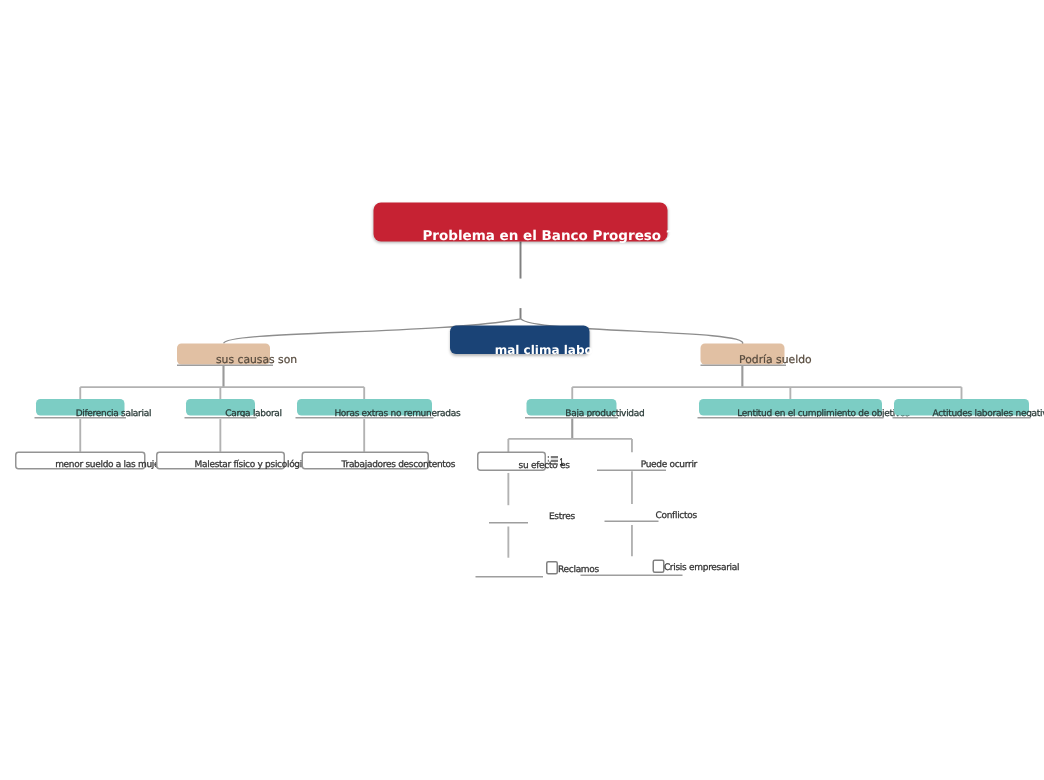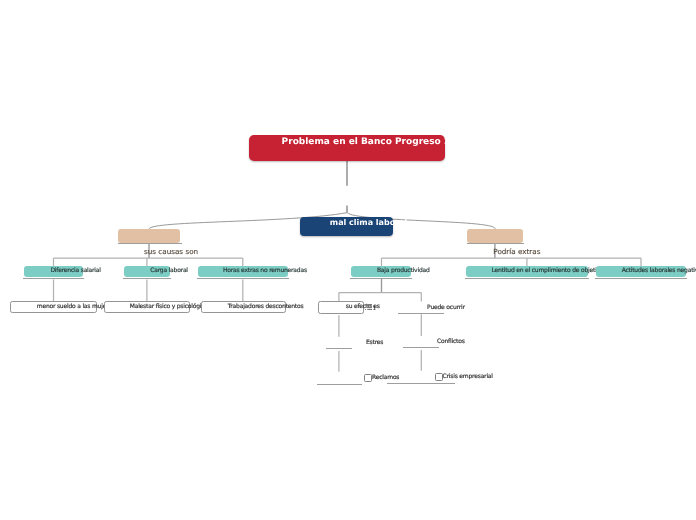--- a/index.html
+++ b/index.html
@@ -2,21 +2,21 @@
 <html><head>
 <meta charset="utf-8">
 <title>Mind Map</title>
 <style>
   html,body{margin:0;padding:0;background:#ffffff;}
   body{width:696px;height:520px;overflow:hidden;font-family:"DejaVu Sans",sans-serif;
        -webkit-font-smoothing:antialiased;text-rendering:geometricPrecision;}
   #canvas{position:relative;width:696px;height:520px;background:#fff;will-change:transform;}
   svg#links{position:absolute;left:0;top:0;width:696px;height:520px;pointer-events:none;}
 
-  .node{position:absolute;box-sizing:border-box;white-space:nowrap;display:flex;align-items:flex-start;justify-content:center;padding-left:44px;}
+  .node{position:absolute;box-sizing:border-box;white-space:nowrap;display:flex;align-items:flex-end;justify-content:center;padding-left:44px;}
 
   .n-root{background:#c62233;color:#ffffff;font-weight:bold;font-size:9px;border-radius:5px;
           box-shadow:0 1px 2px rgba(0,0,0,.28);}
   .n-main{background:#1a4376;color:#ffffff;font-weight:bold;font-size:8px;border-radius:4px;
           box-shadow:0 1px 2px rgba(0,0,0,.28);margin-top:31px;}
   .n-orange{background:#e1c0a3;color:#574b3e;font-size:7.2px;border-radius:3px;-webkit-text-stroke:0.15px #574b3e;}
   .n-teal{background:#7ccdc4;color:#2a3b38;font-size:6px;letter-spacing:-0.2px;border-radius:3px;-webkit-text-stroke:0.18px #2a3b38;}
   .n-white{background:#ffffff;color:#333;font-size:6px;letter-spacing:-0.2px;border:0.9px solid #949494;border-radius:2.3px;-webkit-text-stroke:0.18px #333;}
   .n-plain{background:transparent;color:#333;font-size:6px;letter-spacing:-0.2px;-webkit-text-stroke:0.18px #333;}
   .n-teal span,.n-white span,.n-plain span{margin-right:-0.2px;}
@@ -88,21 +88,21 @@
   <div class="node n-main" style="left:300.3px;top:185.7px;width:92.5px;height:19.7px;">
     <span>mal clima laboral</span>
   </div>
 
   <div class="node n-orange" style="left:118px;top:229.2px;width:62.1px;height:13.5px;">
     <span>sus causas son</span>
   </div>
   <div class="underline" style="left:117.8px;top:242.7px;width:64.6px;"></div>
 
   <div class="node n-orange" style="left:467px;top:229.2px;width:55.8px;height:13.5px;">
-    <span>Podría extras</span>
+    <span>Podría sueldo</span>
   </div>
   <div class="underline" style="left:466.6px;top:242.7px;width:57.6px;"></div>
 
   <div class="node n-teal" style="left:24.2px;top:266px;width:58.6px;height:11.3px;">
     <span>Diferencia salarial</span>
   </div>
   <div class="underline" style="left:23.3px;top:277.7px;width:60.7px;"></div>
 
   <div class="node n-teal" style="left:124px;top:266px;width:45.8px;height:11.3px;">
     <span>Carga laboral</span>

